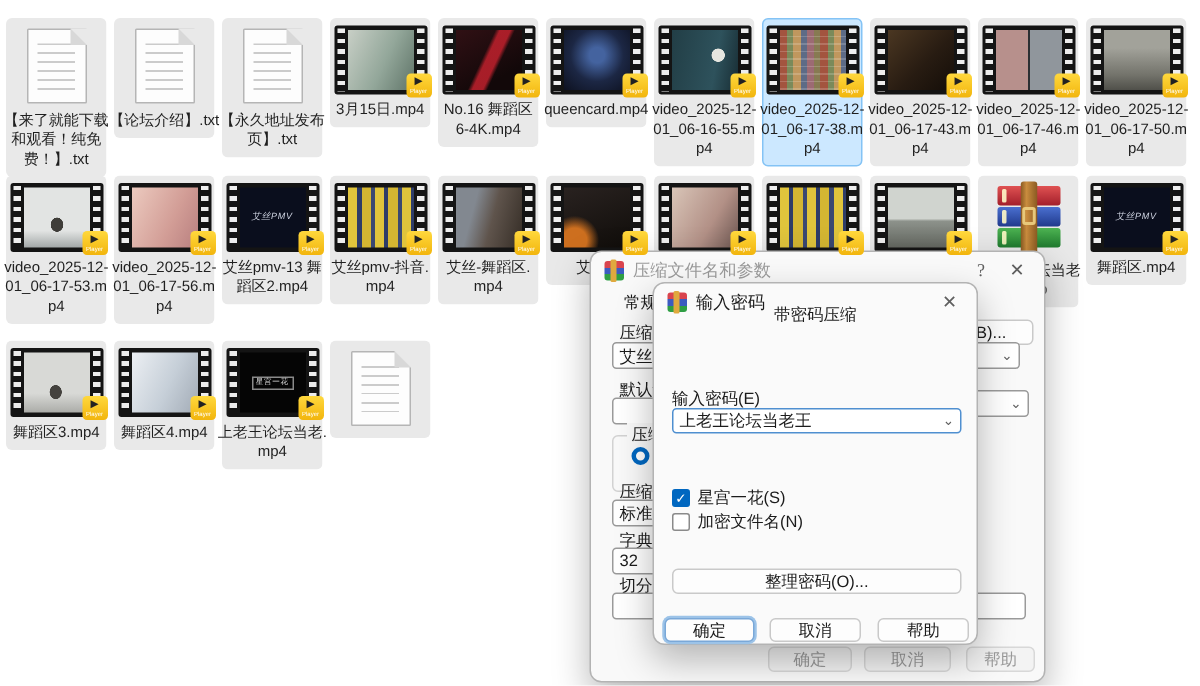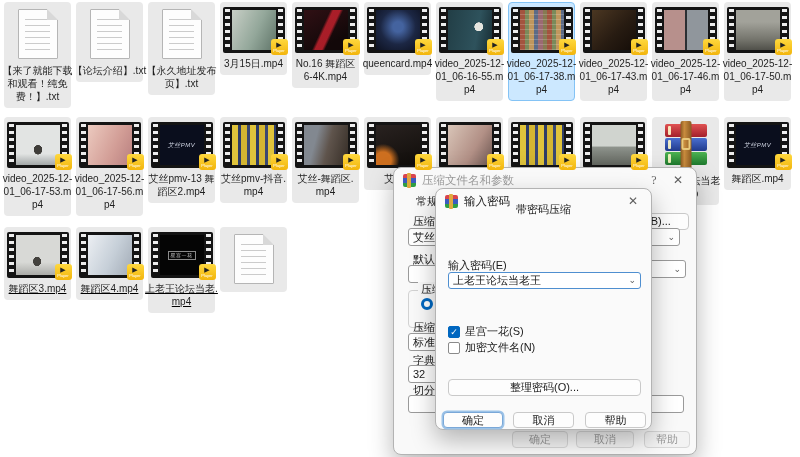--- a/index.html
+++ b/index.html
@@ -101,21 +101,21 @@
   .checkrow{position:absolute;display:flex;align-items:center;gap:5px;font-size:11px;color:#1b1b1b;}
   .checkbox{width:12px;height:12px;border:1px solid #8a8a8a;border-radius:2px;background:#fff;
        box-sizing:border-box;flex:0 0 auto;font-size:9px;line-height:10px;text-align:center;color:#fff;}
   .checkbox.checked{background:#0067c0;border-color:#0067c0;}
   .centered{left:0;right:0;text-align:center;}
 </style>
 </head>
 <body>
 
 <div id="grid">
-    <div class="grid-row" style="top: 2px; justify-content: center;">
+    <div class="grid-row" style="top: 12px; justify-content: center;">
       <div class="tile">
         <div class="txticon"></div>
         <div class="tlabel">【来了就能下载
 和观看！纯免
 费！】.txt</div>
       </div>
       <div class="tile">
         <div class="txticon"></div>
         <div class="tlabel">【论坛介绍】.txt</div>
       </div>
@@ -332,21 +332,21 @@
             <div class="thumb-text">艾丝PMV</div>
           </div>
           <div class="badge">
             <span class="tri">▶</span>
             <span class="btxt">Player</span>
           </div>
         </div>
         <div class="tlabel">舞蹈区.mp4</div>
       </div>
     </div>
-    <div class="grid-row" style="top: 227px; text-decoration: underline;">
+    <div class="grid-row" style="top: 227px;">
       <div class="tile">
         <div class="film">
           <div class="shot grayroom"></div>
           <div class="badge">
             <span class="tri">▶</span>
             <span class="btxt">Player</span>
           </div>
         </div>
         <div class="tlabel">舞蹈区3.mp4</div>
       </div>

